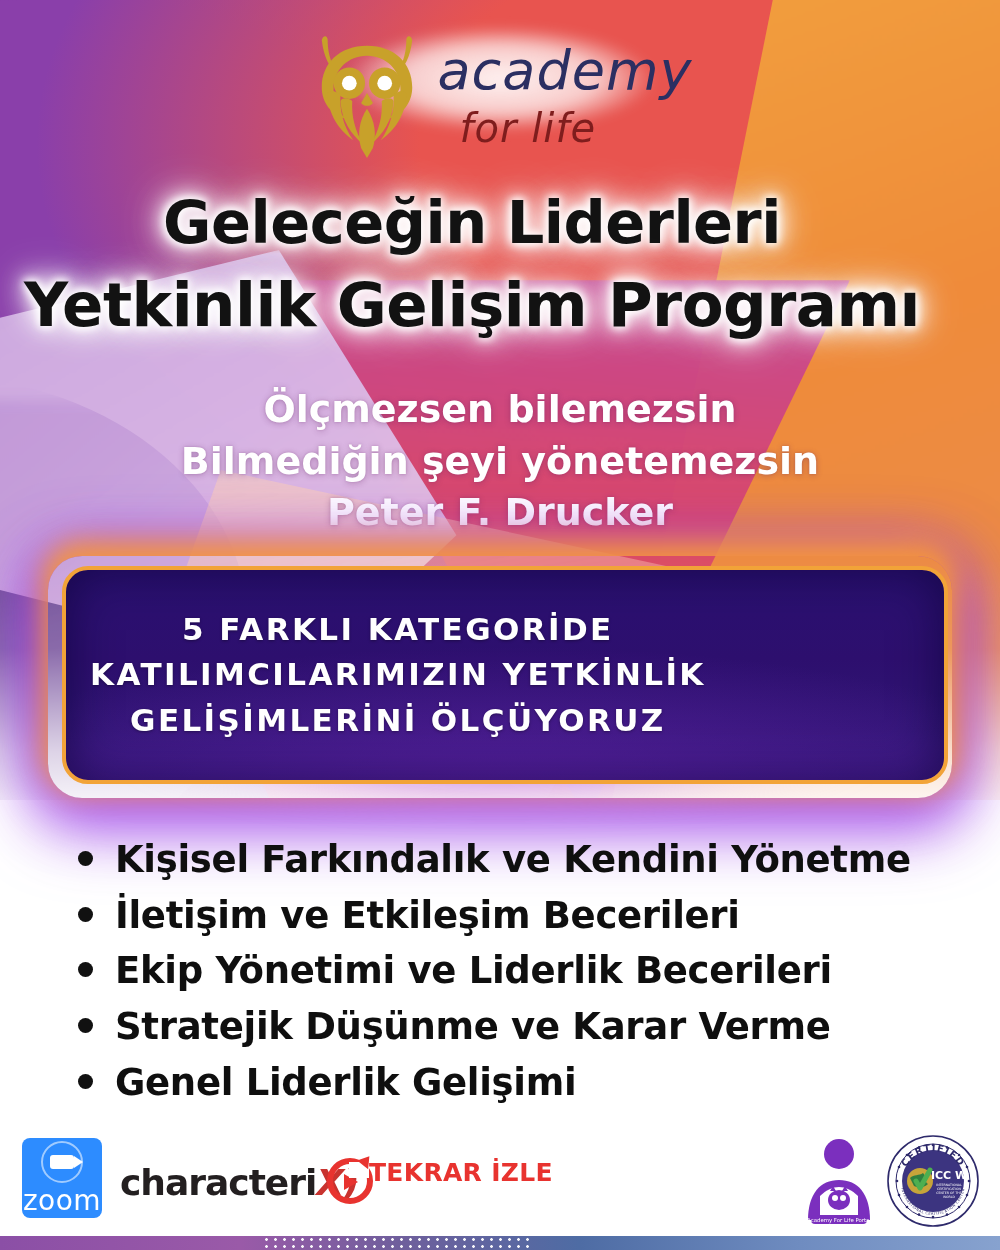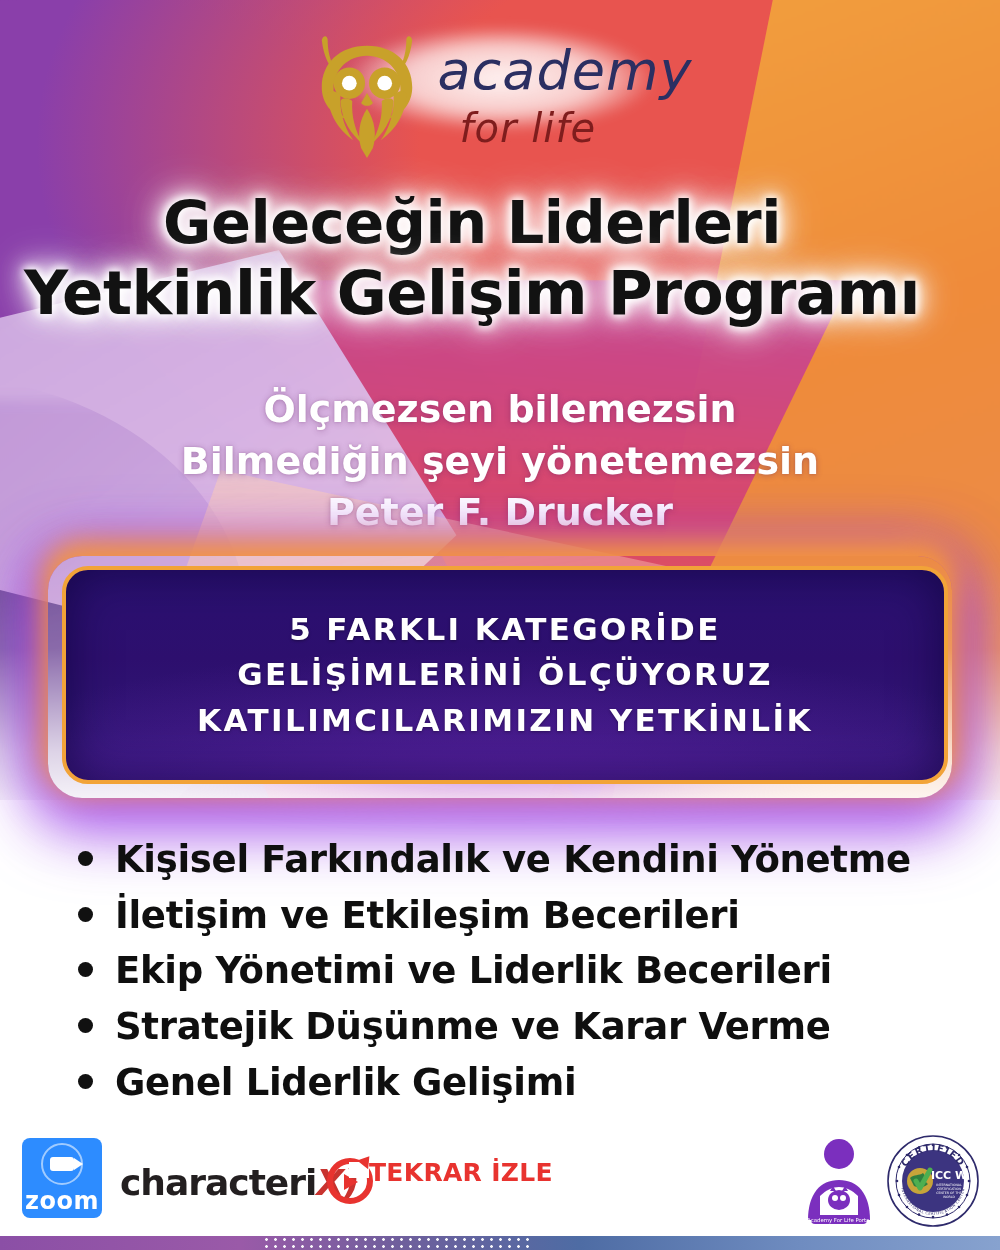--- a/index.html
+++ b/index.html
@@ -100,21 +100,21 @@
     position:absolute; left:0; top:192px; width:944px; text-align:center;
   }
   .title-line{
     font-family:"DejaVu Sans", sans-serif;
     font-weight:bold; color:#121212; font-size:59px; line-height:1.04;
     letter-spacing:-0.5px;
     text-shadow:
       0 0 10px #fff, 0 0 10px #fff, 0 0 18px #fff, 0 0 26px #fff,
       0 0 34px rgba(255,255,255,.95), 0 0 46px rgba(255,255,255,.8);
   }
-  .title-line.l2{ font-size:61px; margin-top:8px; }
+  .title-line.l2{ font-size:61px; margin-top:20px; }
 
   
   .quote-wrap{ position:absolute; left:0; top:384px; width:1000px; text-align:center; }
   .quote-line{
     font-family:"DejaVu Sans", sans-serif;
     font-weight:bold; color:#ffffff; font-size:38px; line-height:1.36;
     text-shadow:0 1px 6px rgba(90,30,90,.32), 0 0 2px rgba(120,50,110,.25);
   }
 
   
@@ -126,21 +126,21 @@
       0 0 60px 10px rgba(160,60,235,.75),
       0 18px 60px 18px rgba(150,60,230,.65);
   }
   .banner{
     position:absolute; left:62px; top:566px; width:886px; height:218px;
     border:4px solid #f2a338; border-radius:26px;
     background:
       radial-gradient(120% 130% at 50% 112%, rgba(120,40,190,.55) 0%, rgba(60,20,120,0) 58%),
       linear-gradient(180deg,#2b1172 0%, #2d0f6e 42%, #301575 76%, #3a1a84 100%);
     box-shadow:inset 0 0 50px rgba(10,0,50,.65);
-    display:flex; align-items:center; justify-content:center;
+    display:flex; align-items:center; 
   }
   .banner-text{
     text-align:center; color:#ffffff;
     font-family:"DejaVu Sans", sans-serif; font-weight:bold;
     font-size:31px; letter-spacing:2.4px; line-height:1.46;
     text-shadow:0 1px 3px rgba(0,0,0,.35);
     padding:0 24px;
   }
 
   
@@ -173,22 +173,22 @@
     border:2px solid rgba(255,255,255,.55);
     display:flex; align-items:center; justify-content:center;
   }
   .zoom-cam{ position:relative; width:24px; height:14px; background:#fff; border-radius:3px; }
   .zoom-cam::after{
     content:""; position:absolute; right:-9px; top:1px;
     border-top:6px solid transparent; border-bottom:6px solid transparent;
     border-left:9px solid #fff;
   }
   .zoom-word{
-    color:#fff; font-family:"DejaVu Sans", sans-serif; font-weight:bold;
-    font-size:24px; letter-spacing:.5px; line-height:1; margin-top:2px;
+    color:#fff; font-family:"DejaVu Sans", sans-serif; font-weight:normal;
+    font-size:28px; letter-spacing:.5px; line-height:1; margin-top:2px;
   }
 
   .characterix{
     position:absolute; left:120px; top:34px;
     font-family:"DejaVu Sans", sans-serif; font-weight:bold;
     font-size:36px; color:#231f20; letter-spacing:-1px; white-space:nowrap;
   }
   .characterix .xred{ color:#c8332f; font-style:italic; }
 
   .tekrar{
@@ -285,22 +285,22 @@
     <div class="quote-line">Ölçmezsen bilemezsin</div>
     <div class="quote-line">Bilmediğin şeyi yönetemezsin</div>
     <div class="quote-line">Peter F. Drucker</div>
   </div>
 
   <div class="banner-outerglow"></div>
   <div class="banner-glow"></div>
   <div class="banner">
     <div class="banner-text">
       <div>5 FARKLI KATEGORİDE</div>
+      <div>KATILIMCILARIMIZIN YETKİNLİK</div>
       <div>GELİŞİMLERİNİ ÖLÇÜYORUZ</div>
-      <div>KATILIMCILARIMIZIN YETKİNLİK</div>
     </div>
   </div>
 
   <div class="bullets">
     <div class="bullet">
       <span class="dot"></span>
       <span class="bullet-text">Kişisel Farkındalık ve Kendini Yönetme</span>
     </div>
     <div class="bullet">
       <span class="dot"></span>

